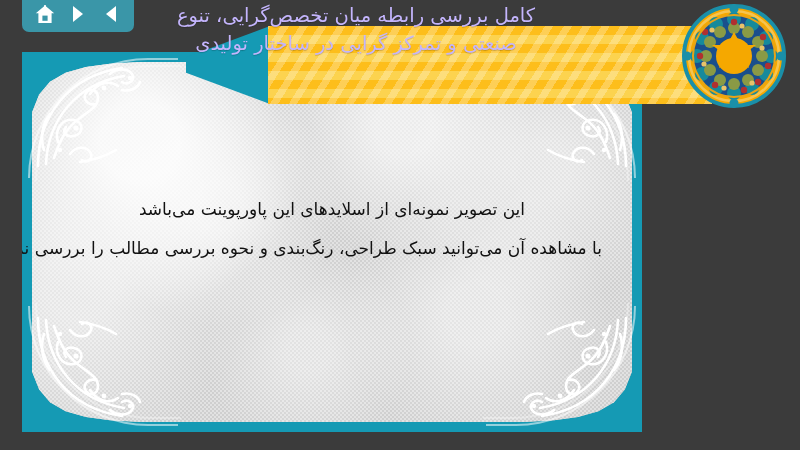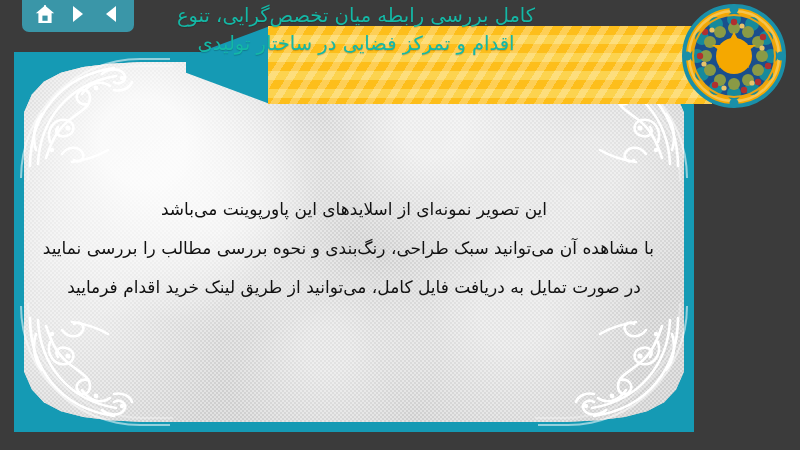--- a/index.html
+++ b/index.html
@@ -41,23 +41,23 @@
     display: flex;
     align-items: center;
     justify-content: center;
     cursor: pointer;
   }
   .nav-btn svg { display: block; }
 
   
   .slide {
     position: absolute;
-    left: 14px;
+    left: 22px;
     top: 52px;
-    width: 680px;
+    width: 620px;
     height: 380px;
     overflow: hidden;
     background: #159ab4;
     z-index: 10;
   }
 
   
   .slide-inner {
     position: absolute;
     inset: 0;
@@ -165,21 +165,21 @@
     background: #3b3b3b;
   }
 
   .title-text {
     position: absolute;
     left: 0; right: 88px; top: 2px;
     text-align: center;
     font-family: "DejaVu Sans", "Liberation Sans", sans-serif;
     font-size: 19.5px;
     line-height: 1.46;
-    color: #14b8a6;
+    color: #c4b5fd;
     font-weight: 400;
     direction: rtl;
     text-shadow: 0 1px 1px rgba(0,0,0,.18);
     z-index: 34;
     pointer-events: none;
     padding: 0 18px;
   }
 
   
   .medallion {
@@ -344,32 +344,31 @@
           <circle cx="80" cy="34" r="2.4"></circle>
           <circle cx="36" cy="96" r="2.2"></circle>
           <circle cx="106" cy="24" r="2.2"></circle>
         </g>
       </svg>
     </span>
 
     <div class="body-text">
       <div class="body-line">این تصویر نمونه‌ای از اسلایدهای این پاورپوینت می‌باشد</div>
       <div class="body-line">با مشاهده آن می‌توانید سبک طراحی، رنگ‌بندی و نحوه بررسی مطالب را بررسی نمایید</div>
-      <div class="body-line">در صورت تمایل به دریافت فایل کامل، می‌توانید از طریق لینک خرید اقدام فرمایید</div>
     </div>
   </div>
 
   <div class="banner-wrap">
     <div class="banner-tail-dark"></div>
     <div class="banner-tail"></div>
     <div class="banner"></div>
 
     <div class="title-text">
       <div>کامل بررسی رابطه میان تخصص‌گرایی، تنوع</div>
-      <div>اقدام و تمرکز فضایی در ساختار تولیدی</div>
+      <div>صنعتی و تمرکز گرایی در ساختار تولیدی</div>
     </div>
 
     <span class="medallion">
       <svg width="104" height="104" viewBox="0 0 104 104" aria-hidden="true">
         <circle cx="52" cy="52" r="50" fill="#f5a800"></circle>
         <circle cx="52" cy="52" r="50" fill="none" stroke="#1a8fa8" stroke-width="4"></circle>
         <circle cx="52" cy="52" r="45" fill="none" stroke="#f5c451" stroke-width="2.5"></circle>
         <circle cx="52" cy="52" r="41" fill="#1a4f8c"></circle>
         <g>
           <g fill="#168a9c">

